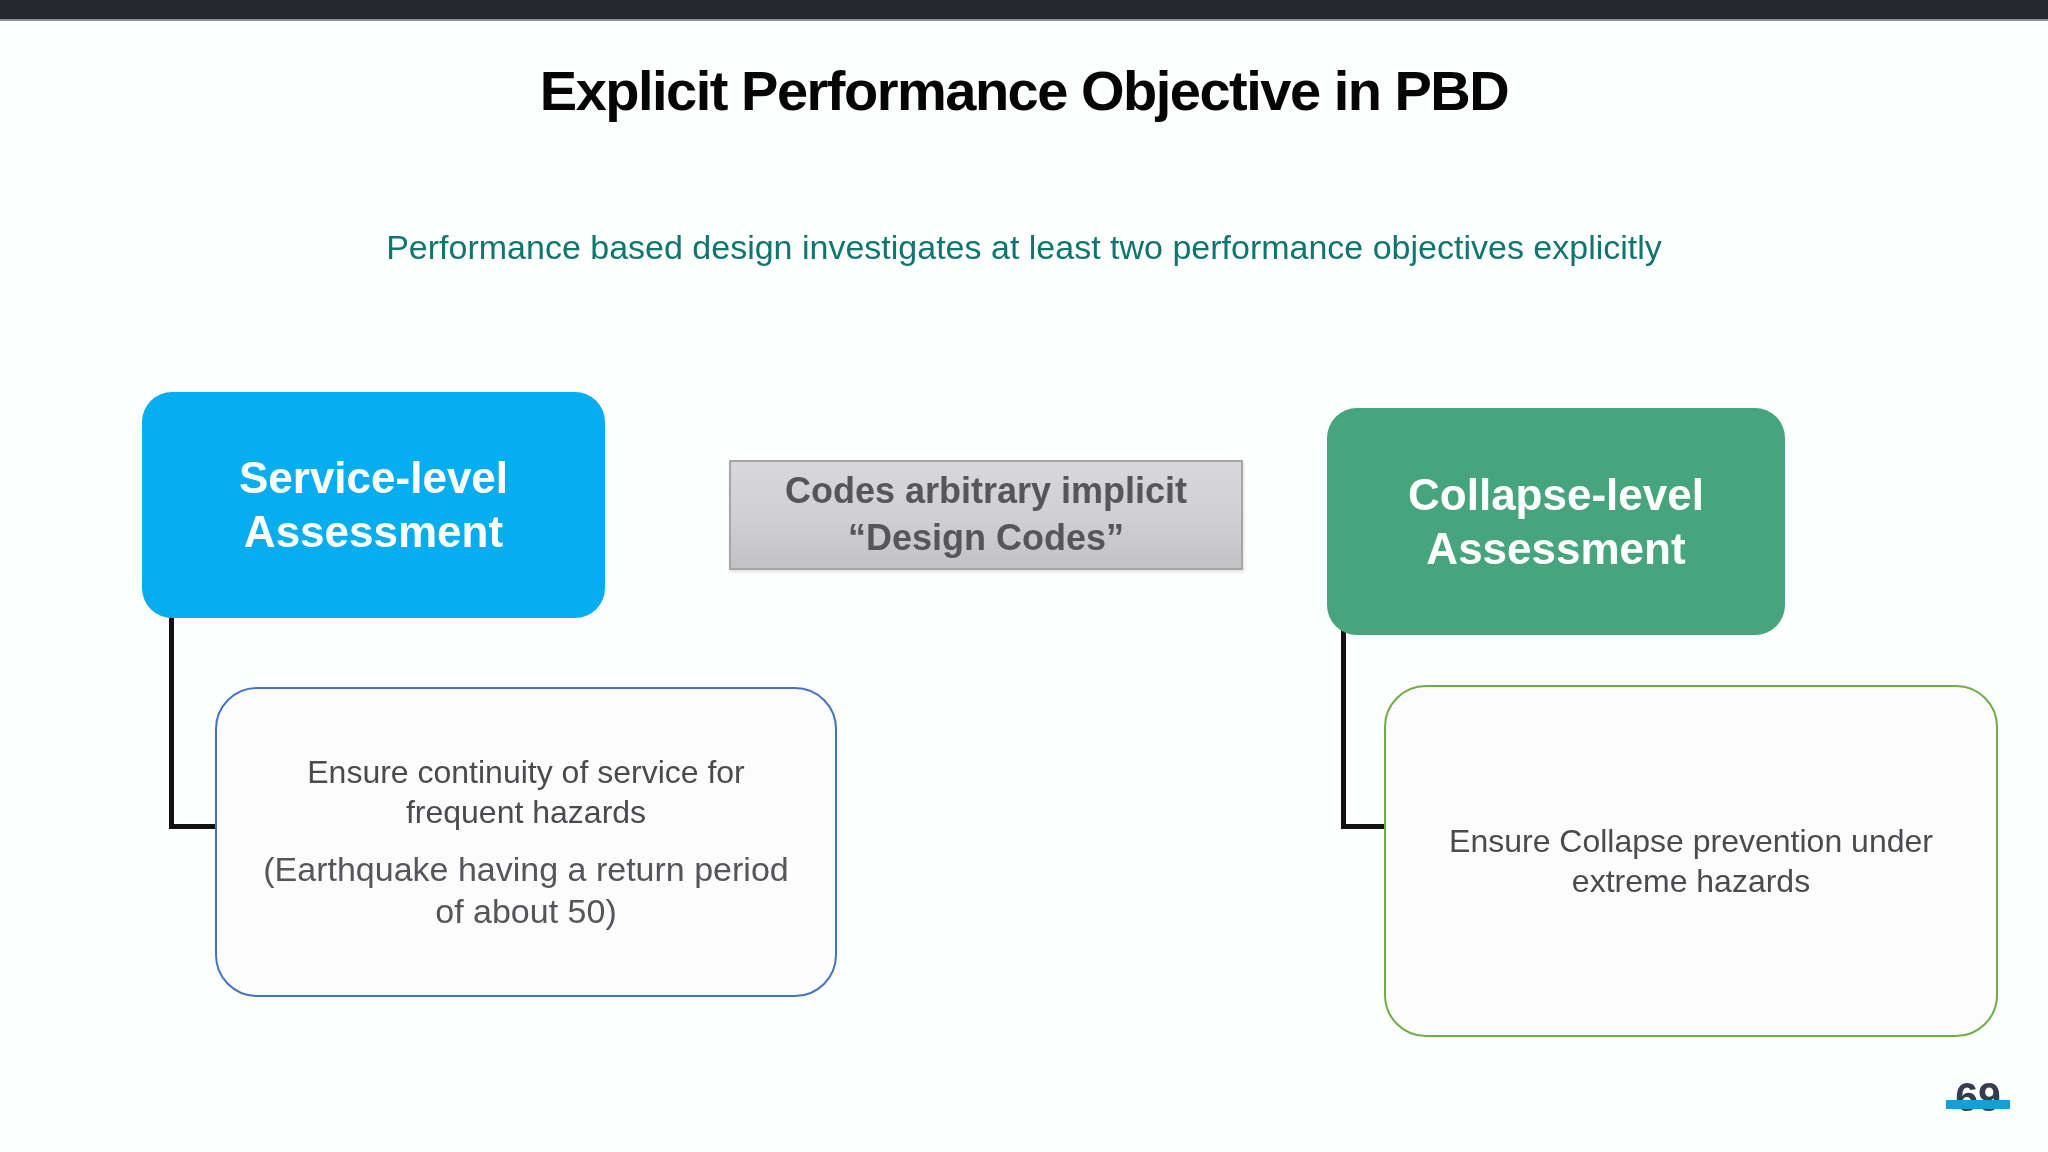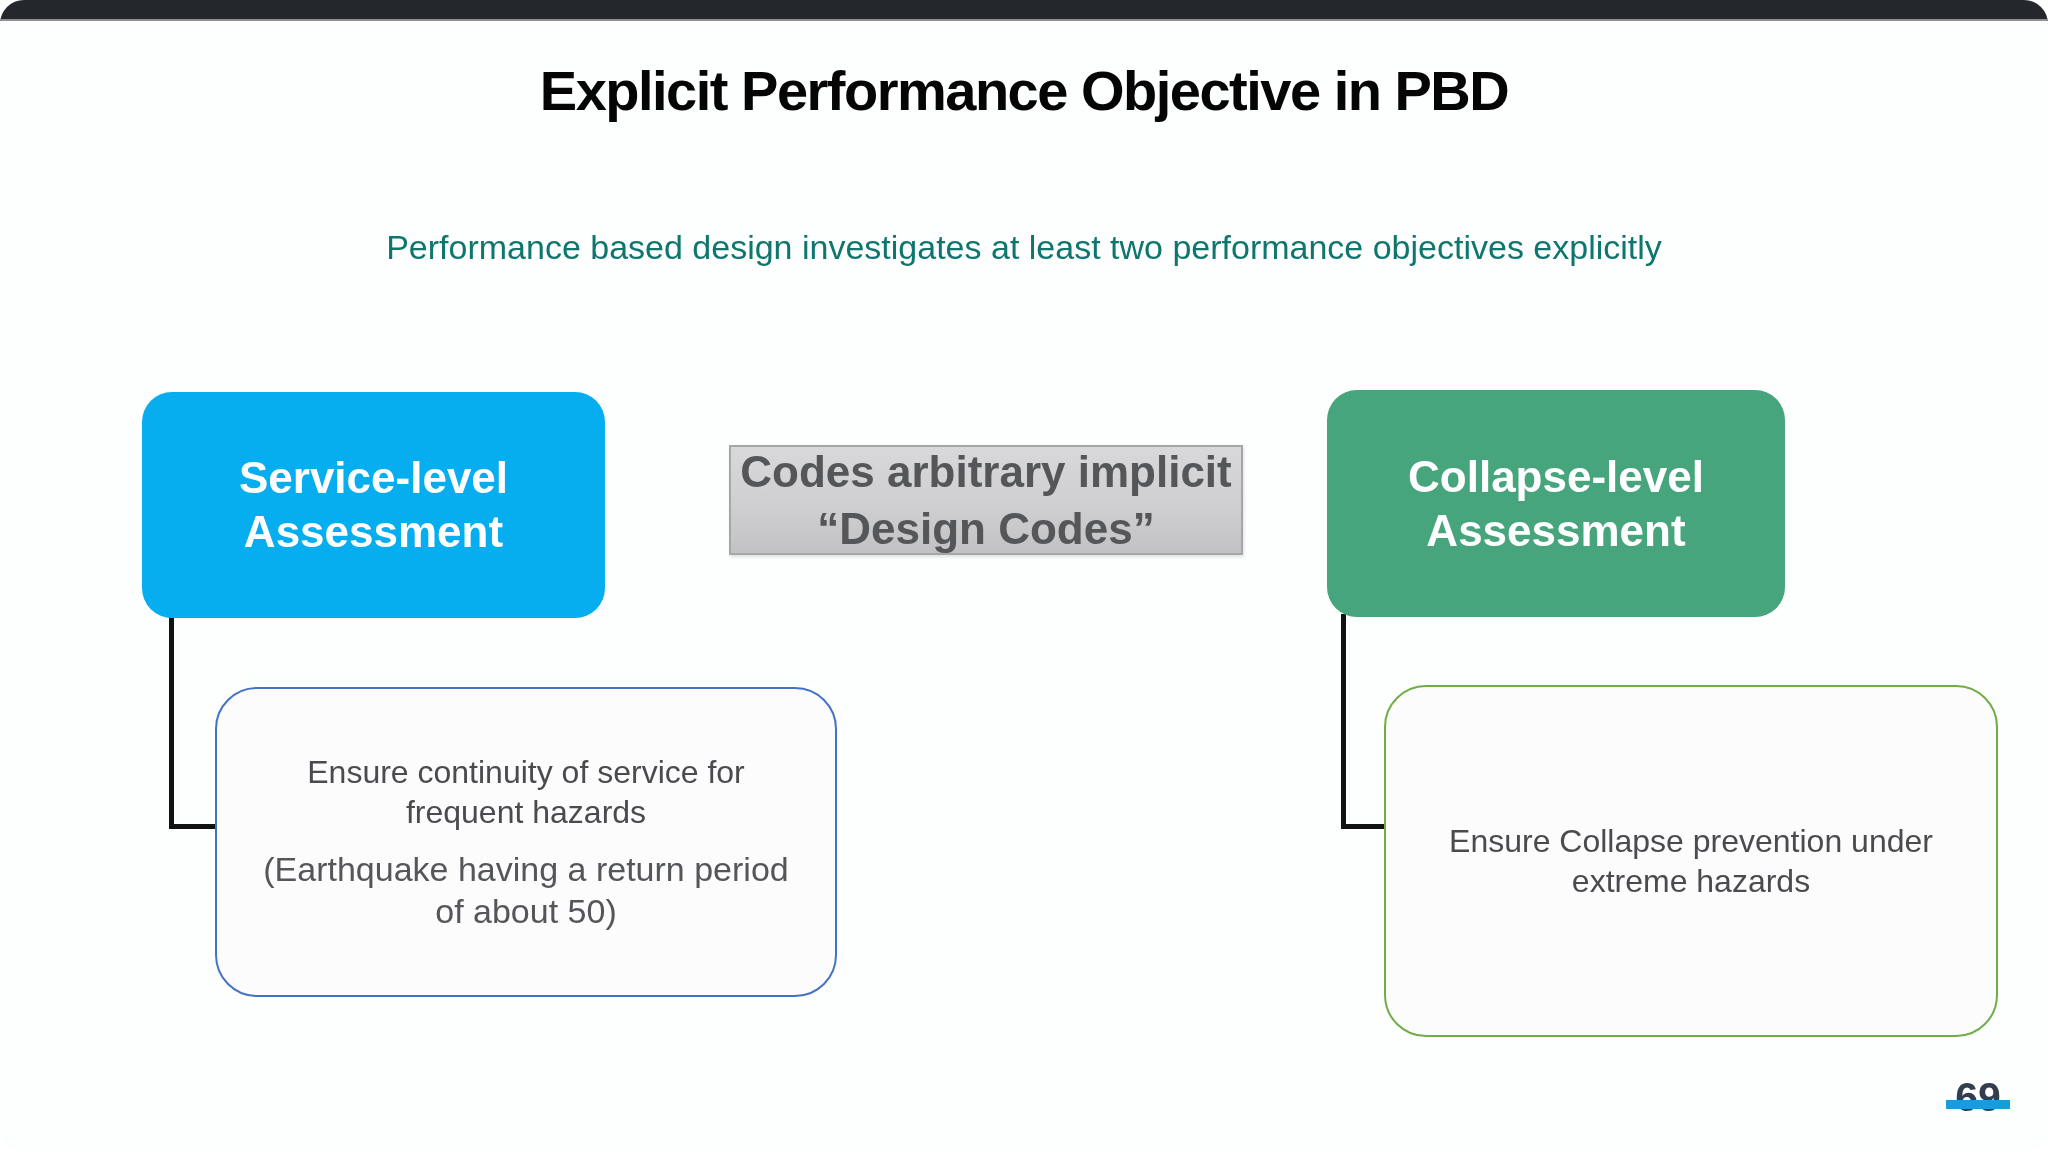--- a/index.html
+++ b/index.html
@@ -1,44 +1,44 @@
 <!DOCTYPE html>
 <html><head>
 <meta charset="utf-8">
 <style>
   html,body{margin:0;padding:0;background:#ffffff;}
   .slide{
     position:relative;width:2048px;height:1152px;overflow:hidden;
-    background:#fdfefe;font-family:"Liberation Sans",sans-serif;border-radius:24px;
+    background:#fdfefe;font-family:"Liberation Sans",sans-serif;
   }
   .topbar{
     position:absolute;left:0;top:0;width:2048px;height:19px;
     background:#24282c;border-bottom:2px solid #8f9092;
   }
   .title{
     position:absolute;left:0;top:58px;width:2048px;text-align:center;
     font-size:56px;font-weight:800;color:#050505;letter-spacing:-1.5px;
   }
   .subtitle{
     position:absolute;left:0;top:228px;width:2048px;text-align:center;
     font-size:34px;font-weight:400;color:#0f766e;
   }
   .box{position:absolute;display:flex;align-items:center;justify-content:center;text-align:center;box-sizing:border-box;}
   .box-service{
     left:142px;top:392px;width:463px;height:226px;border-radius:30px;
     background:#06adef;color:#ffffff;font-size:44px;font-weight:700;line-height:1.22;z-index:2;
   }
   .box-collapse{
-    left:1327px;top:390px;width:458px;height:227px;border-radius:30px;
+    left:1327px;top:408px;width:458px;height:227px;border-radius:30px;
     background:#47a57d;color:#ffffff;font-size:44px;font-weight:700;line-height:1.22;z-index:2;
   }
   .box-code{
-    left:729px;top:445px;width:514px;height:110px;
+    left:729px;top:460px;width:514px;height:110px;
     background:linear-gradient(180deg,#d8d8da 0%,#cfcfd2 55%,#c2c2c5 100%);
-    border:2px solid #a6a6a9;color:#55565a;font-size:44px;font-weight:700;line-height:1.3;
+    border:2px solid #a6a6a9;color:#55565a;font-size:36px;font-weight:700;line-height:1.3;
     box-shadow:1px 2px 3px rgba(0,0,0,0.12);z-index:2;
   }
   .connector{position:absolute;background:#121212;z-index:1;}
   .conn-left-v{left:169px;top:617px;width:5px;height:212px;}
   .conn-left-h{left:169px;top:824px;width:50px;height:5px;}
   .conn-right-v{left:1341px;top:614px;width:5px;height:215px;}
   .conn-right-h{left:1341px;top:824px;width:47px;height:5px;}
   .detail{
     position:absolute;display:flex;flex-direction:column;align-items:center;justify-content:center;
     gap:16px;text-align:center;background:#fcfcfd;box-sizing:border-box;

